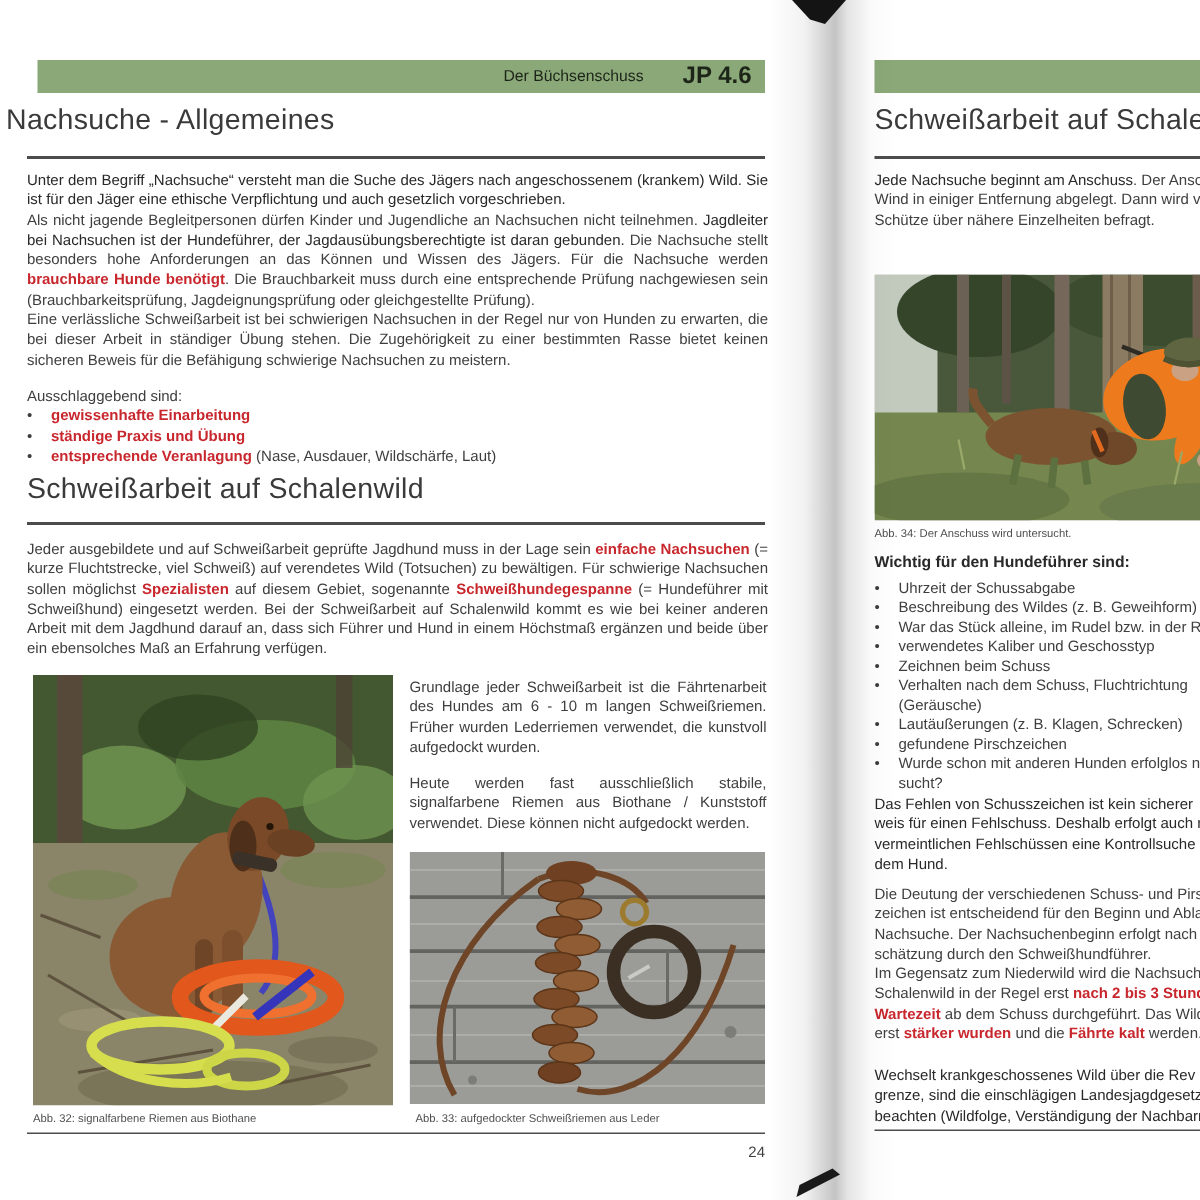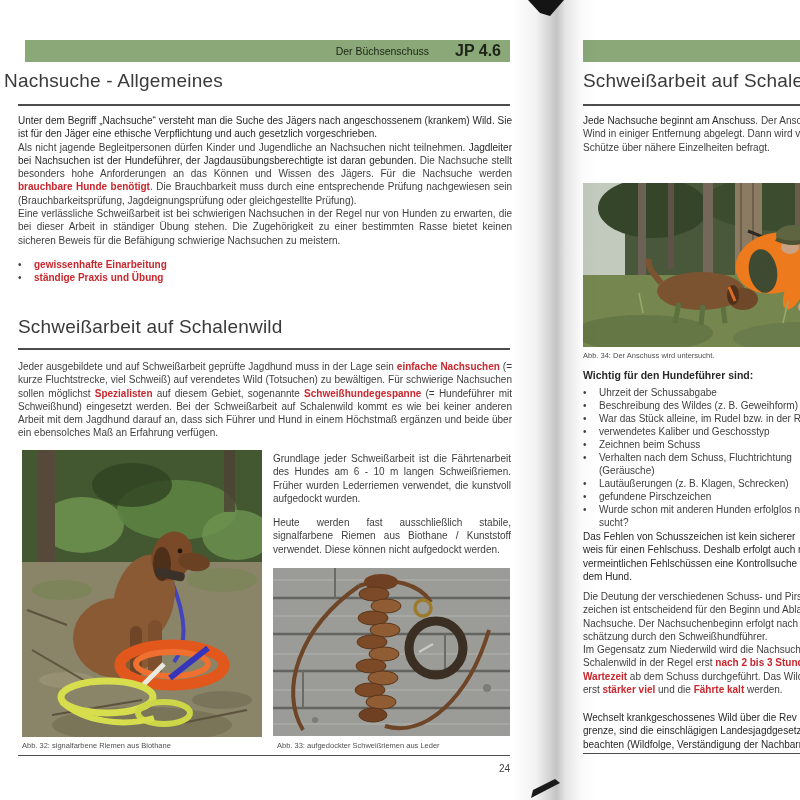--- a/index.html
+++ b/index.html
@@ -51,24 +51,26 @@
   </div>
 
   <div class="ptitle" style="left:4px;top:70px;">Nachsuche - Allgemeines</div>
   <div class="rule" style="left:18px;top:104px;width:492px;"></div>
 
   <div class="body" style="position:absolute;left:18px;top:114px;width:494px;">
     <p><span class="run-b">Unter dem Begriff „Nachsuche“ versteht man die Suche des Jägers nach angeschossenem (krankem) Wild. Sie ist für den Jäger eine ethische Verpflichtung und auch gesetzlich vorgeschrieben.</span></p>
     <p><span class="run-n">Als nicht jagende Begleitpersonen dürfen Kinder und Jugendliche an Nachsuchen nicht teilnehmen. </span><span class="run-b">Jagdleiter bei Nachsuchen ist der Hundeführer, der Jagdausübungsberechtigte ist daran gebunden.</span><span class="run-n"> Die Nachsuche stellt besonders hohe Anforderungen an das Können und Wissen des Jägers. Für die Nachsuche werden </span><span class="run-r">brauchbare Hunde benötigt</span><span class="run-n">. Die Brauchbarkeit muss durch eine entsprechende Prüfung nachgewiesen sein (Brauchbarkeitsprüfung, Jagdeignungsprüfung oder gleichgestellte Prüfung).</span></p>
     <p><span class="run-n">Eine verlässliche Schweißarbeit ist bei schwierigen Nachsuchen in der Regel nur von Hunden zu erwarten, die bei dieser Arbeit in ständiger Übung stehen. Die Zugehörigkeit zu einer bestimmten Rasse bietet keinen sicheren Beweis für die Befähigung schwierige Nachsuchen zu meistern.</span></p>
     <div class="gap"></div>
+    <p>Ausschlaggebend sind:</p>
     <div class="blist">
 
     <div class="line"><span class="run-dot">•</span><span class="run-r">gewissenhafte Einarbeitung</span></div>
         <div class="line"><span class="run-dot">•</span><span class="run-r">ständige Praxis und Übung</span></div>
+        <div class="line"><span class="run-dot">•</span><span class="run-r">entsprechende Veranlagung</span><span class="run-n"> (Nase, Ausdauer, Wildschärfe, Laut)</span></div>
       </div>
   </div>
 
   <div class="ptitle" style="left:18px;top:316px;">Schweißarbeit auf Schalenwild</div>
   <div class="rule" style="left:18px;top:348px;width:492px;"></div>
 
   <div class="body" style="position:absolute;left:18px;top:360px;width:494px;">
     <p><span class="run-n">Jeder ausgebildete und auf Schweißarbeit geprüfte Jagdhund muss in der Lage sein </span><span class="run-r">einfache Nachsuchen</span><span class="run-n"> (= kurze Fluchtstrecke, viel Schweiß) auf verendetes Wild (Totsuchen) zu bewältigen. Für schwierige Nachsuchen sollen möglichst </span><span class="run-r">Spezialisten</span><span class="run-n"> auf diesem Gebiet, sogenannte </span><span class="run-r">Schweißhundegespanne</span><span class="run-n"> (= Hundeführer mit Schweißhund) eingesetzt werden. Bei der Schweißarbeit auf Schalenwild kommt es wie bei keiner anderen Arbeit mit dem Jagdhund darauf an, dass sich Führer und Hund in einem Höchstmaß ergänzen und beide über ein ebensolches Maß an Erfahrung verfügen.</span></p>
   </div>
 
@@ -232,21 +234,21 @@
 
   <div class="rcol" style="left:8px;top:590px;">
 
   <div class="line"><span class="run-n">Die Deutung der verschiedenen Schuss- und Pirs</span></div>
       <div class="line"><span class="run-n">zeichen ist entscheidend für den Beginn und Ablauf</span></div>
       <div class="line"><span class="run-n">Nachsuche. Der Nachsuchenbeginn erfolgt nach E</span></div>
       <div class="line"><span class="run-n">schätzung durch den Schweißhundführer.</span></div>
       <div class="line"><span class="run-n">Im Gegensatz zum Niederwild wird die Nachsuche</span></div>
       <div class="line"><span class="run-n">Schalenwild in der Regel erst </span><span class="run-r">nach 2 bis 3 Stund</span></div>
       <div class="line"><span class="run-r">Wartezeit</span><span class="run-n"> ab dem Schuss durchgeführt. Das Wild</span></div>
-      <div class="line"><span class="run-n">erst </span><span class="run-r">stärker viel</span><span class="run-n"> und die </span><span class="run-r">Fährte kalt</span><span class="run-n"> werden.</span></div>
+      <div class="line"><span class="run-n">erst </span><span class="run-r">stärker wurden</span><span class="run-n"> und die </span><span class="run-r">Fährte kalt</span><span class="run-n"> werden.</span></div>
     </div>
 
   <div class="rcol boldpara" style="left:8px;top:711px;">
 
   <div class="line"><span class="run-b">Wechselt krankgeschossenes Wild über die Rev</span></div>
       <div class="line"><span class="run-b">grenze, sind die einschlägigen Landesjagdgesetze</span></div>
       <div class="line"><span class="run-b">beachten (Wildfolge, Verständigung der Nachbarn)</span></div>
     </div>
 
   <div class="rule" style="left:8px;top:753px;width:282px;height:1px;"></div>

